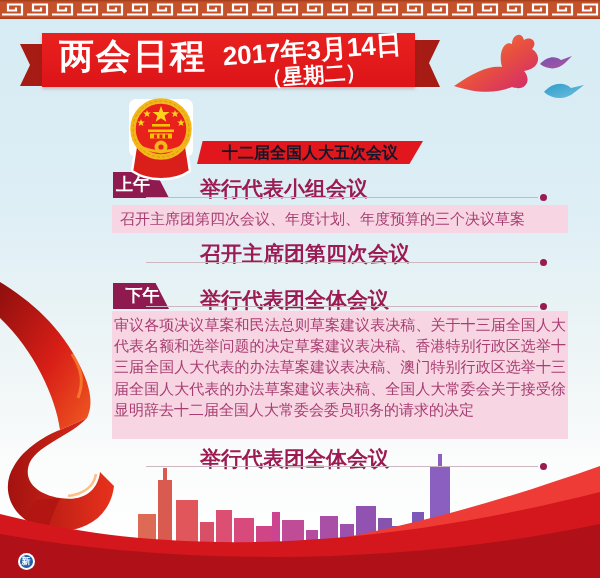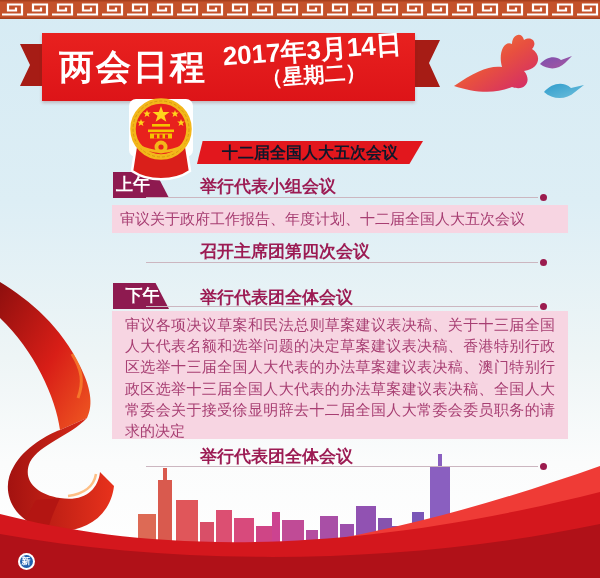--- a/index.html
+++ b/index.html
@@ -5,23 +5,23 @@
   html,body{margin:0;padding:0;}
   .poster{
     position:relative;width:600px;height:578px;overflow:hidden;
     font-family:"Liberation Sans","DejaVu Sans",sans-serif;
     background:linear-gradient(180deg,#d6ebf4 0%,#ddeef5 35%,#eef5f6 62%,#fbfcfc 80%,#ffffff 100%);
   }
   
   .meander{position:absolute;left:0;top:0;width:600px;height:19px;}
   
   .banner-main{
-    position:absolute;left:42px;top:33px;width:373px;height:68px;
+    position:absolute;left:42px;top:33px;width:373px;height:54px;
     background:linear-gradient(180deg,#e8211f,#dd1418);
-    display:flex;align-items:center;z-index:5;
+    display:flex;align-items:flex-start;z-index:5;
     box-shadow:0 2px 3px rgba(120,30,30,.25);
   }
   .banner-title{
     color:#fff;font-size:35px;font-weight:bold;letter-spacing:2px;
     padding-left:17px;white-space:nowrap;
   }
   .banner-date{
     position:absolute;right:4px;top:4px;width:196px;text-align:center;
     transform:rotate(-4deg);color:#fff;font-weight:bold;line-height:1.05;
   }
@@ -42,32 +42,32 @@
     position:absolute;left:113px;width:56px;height:26px;z-index:5;
     background:#8e1a50;color:#fff;font-weight:bold;font-size:17px;
     line-height:26px;padding-left:3px;box-sizing:border-box;
     clip-path:polygon(0 0,76% 0,100% 100%,0 100%);
   }
   .badge-am{top:172px;}
   .badge-pm{top:283px;text-align:center;}
   
   .sched-heading{
     position:absolute;left:200px;color:#9c1b53;font-weight:bold;
-    font-size:17px;white-space:nowrap;z-index:5;
+    font-size:21px;white-space:nowrap;z-index:5;
   }
   
   .rule{position:absolute;left:146px;width:392px;height:1px;background:#ccb6c0;z-index:5;}
   .rule .dot{position:absolute;right:-9px;top:-3px;width:7px;height:7px;border-radius:50%;background:#9b1b4e;}
   
   .pink-block{
     position:absolute;left:112px;width:456px;background:#f7d5e2;
     color:#a73e72;font-size:15px;z-index:5;box-sizing:border-box;
   }
   .pink-1{top:205px;height:28px;line-height:28px;padding:0 8px;white-space:nowrap;font-weight:500;}
-  .pink-2{top:311px;height:128px;line-height:21.2px;padding:3px 13px;text-align:justify;font-weight:500;}
+  .pink-2{top:311px;height:128px;line-height:21.2px;padding:3px 2px;text-align:justify;font-weight:500;}
   
   .birds{position:absolute;left:448px;top:28px;z-index:4;}
   .left-ribbon{position:absolute;left:0;top:278px;z-index:2;}
   .skyline{position:absolute;left:130px;top:452px;z-index:1;}
   .waves{position:absolute;left:0;top:462px;z-index:6;}
   
   .credit{
     position:absolute;left:18px;top:553px;z-index:8;display:flex;align-items:center;gap:7px;
     color:#fff;font-size:13.5px;font-weight:bold;letter-spacing:1px;
   }
@@ -150,21 +150,21 @@
     <path d="M14,48 Q38,61 62,48" fill="none" stroke="#f3b71a" stroke-width="3"></path>
   </svg>
 
   <div class="session-banner">十二届全国人大五次会议</div>
 
   <div class="time-badge badge-am">上午</div>
   <div class="sched-heading" style="top:175px;">举行代表小组会议</div>
   <div class="rule" style="top:197px;">
       <span class="dot"></span>
     </div>
-  <div class="pink-block pink-1">审议关于政府工作报告、年度计划、十二届全国人大五次会议</div>
+  <div class="pink-block pink-1">召开主席团第四次会议、年度计划、年度预算的三个决议草案</div>
   <div class="sched-heading" style="top:240px;">召开主席团第四次会议</div>
   <div class="rule" style="top:262px;">
       <span class="dot"></span>
     </div>
 
   <div class="time-badge badge-pm">下午</div>
   <div class="sched-heading" style="top:286px;">举行代表团全体会议</div>
   <div class="rule" style="top:306px;">
       <span class="dot"></span>
     </div>

